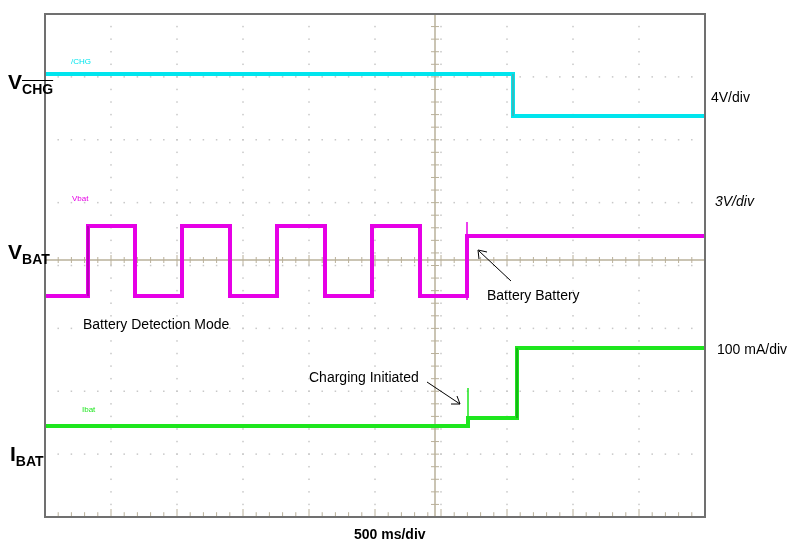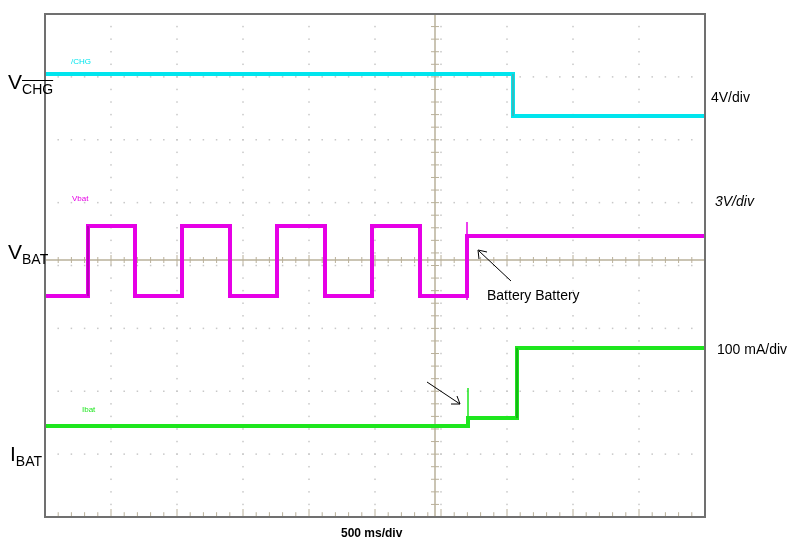--- a/index.html
+++ b/index.html
@@ -1,26 +1,26 @@
 <!DOCTYPE html>
 <html><head>
 <meta charset="utf-8">
 <style>
   html, body { margin:0; padding:0; background:#ffffff; }
   body { width:805px; height:544px; position:relative; overflow:hidden;
          font-family:"Liberation Sans", sans-serif; }
   #scope { position:absolute; left:0; top:0; width:805px; height:544px; }
   .lbl { position:absolute; color:#000; white-space:nowrap; }
-  .ch-name { font-size:21px; font-weight:normal; }
+  .ch-name { font-size:21px; font-weight:bold; }
   .ch-name sub { font-size:14px; vertical-align:-5px; }
   .ch-name .ovl { text-decoration:overline; }
   .scale { font-size:14px; }
   .note { font-size:14px; }
   .tlabel { font-size:8px;text-align:center; }
-  .xscale { font-size:12px; font-weight:bold; }
+  .xscale { font-size:14px; font-weight:bold;margin-left:13px; }
 </style>
 </head>
 <body>
 
 <div id="scope">
   <svg width="805" height="544" style="position:absolute;left:0;top:0">
 
     <g id="grid">
         <rect x="110.25" y="13.25" width="1.5" height="1.5" fill="#c8c8c8"></rect>
         <rect x="110.25" y="25.825" width="1.5" height="1.5" fill="#c8c8c8"></rect>
@@ -934,16 +934,18 @@
   </div>
 
   <div class="lbl tlabel" style="left:71px;top:57px;color:#00e5ee;">/CHG</div>
   <div class="lbl tlabel" style="left:72px;top:194px;color:#e600e6;">Vbat</div>
   <div class="lbl tlabel" style="left:82px;top:405px;color:#1ee61e;">Ibat</div>
 
   <div class="lbl scale" style="left:711px;top:89px;text-align:right;">4V/div</div>
   <div class="lbl scale" style="left:715px;top:193px;font-style:italic;">3V/div</div>
   <div class="lbl scale" style="left:717px;top:341px;">100 mA/div</div>
 
+  <div class="lbl note" style="left:83px;top:316px;">Battery Detection Mode</div>
   <div class="lbl note" style="left:487px;top:287px;">Battery Battery</div>
+  <div class="lbl note" style="left:309px;top:369px;">Charging Initiated</div>
 
   <div class="lbl xscale" style="left:341px;top:526px;">500 ms/div</div>
 </div>
 
 </body></html>

